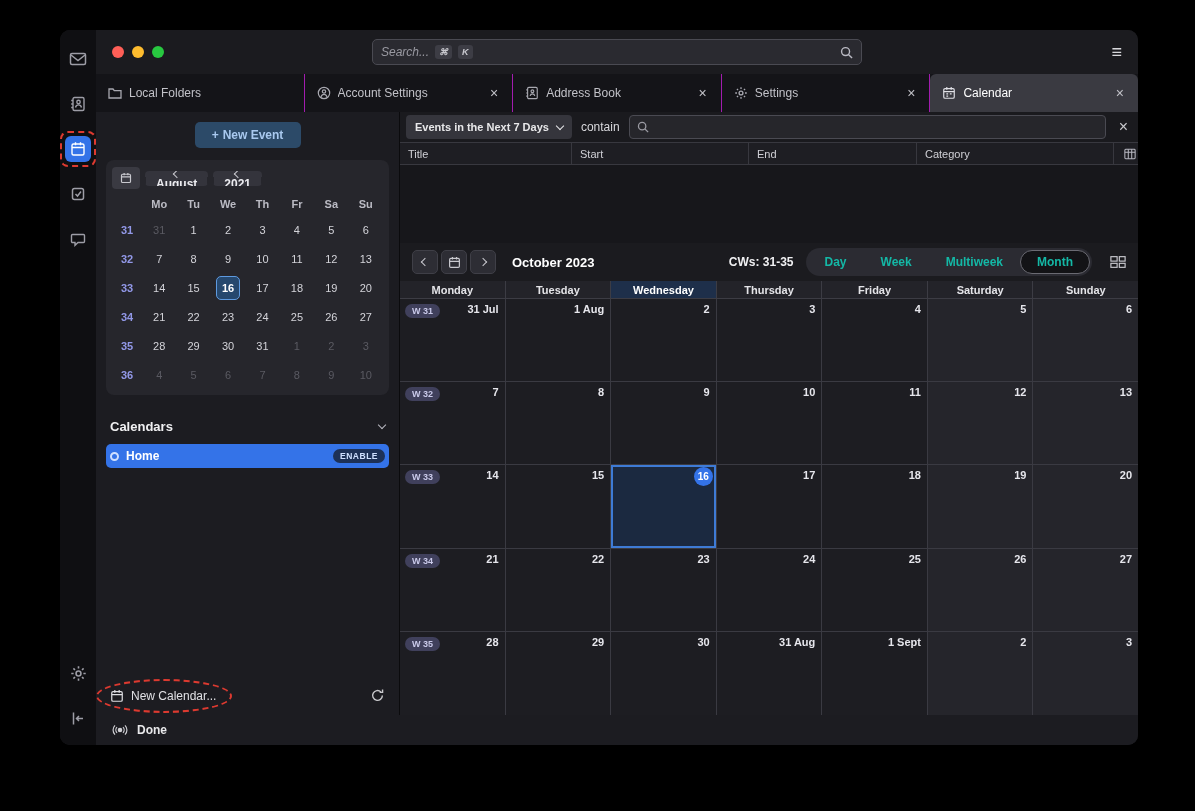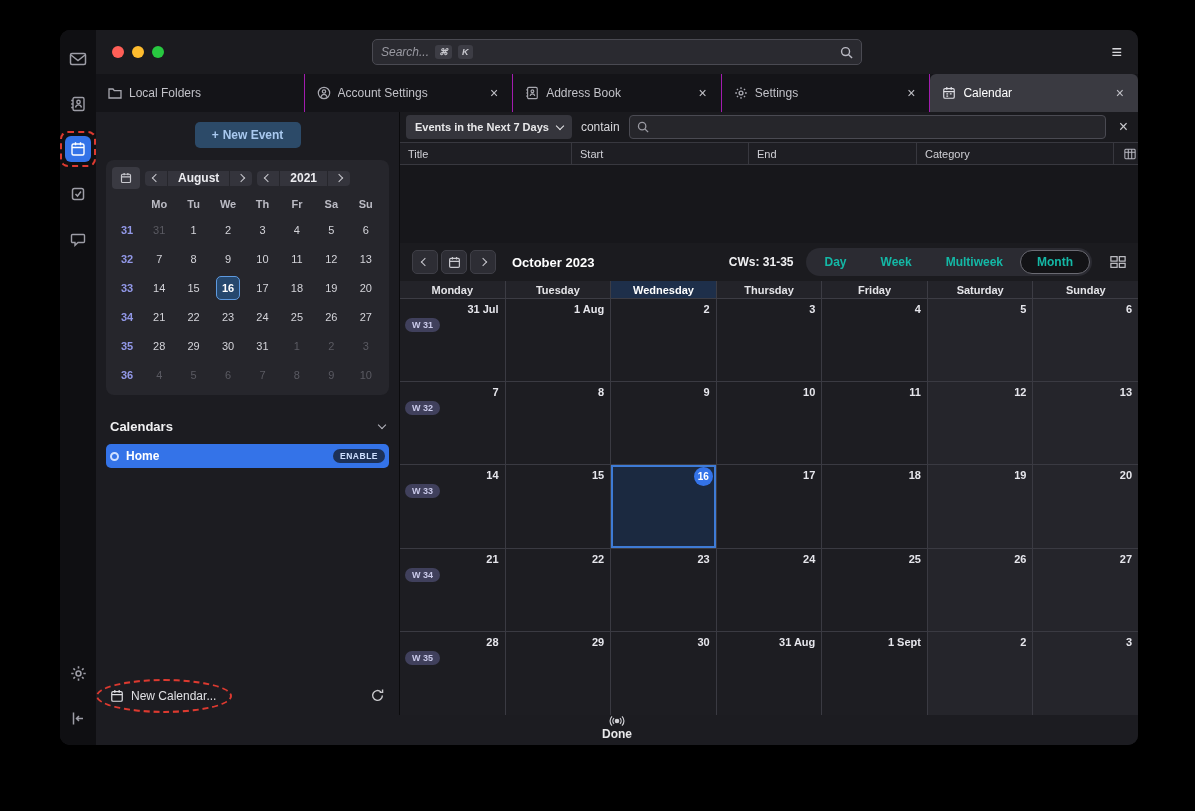--- a/index.html
+++ b/index.html
@@ -45,21 +45,21 @@
   .tab-close{margin-left:auto;font-size:14px;color:#c2c2c8;cursor:default;padding:0 2px;}
 
   .contentrow{flex:1;display:flex;min-height:0;}
 
   
   .leftpane{width:304px;flex-shrink:0;background:#1c1c21;border-right:1px solid #0b0b0d;display:flex;flex-direction:column;}
   .new-event{margin:10px auto 4px;width:106px;height:26px;background:#2c4a68;color:#a9c9ef;border:none;border-radius:5px;font-size:12px;font-weight:bold;display:flex;align-items:center;justify-content:center;gap:4px;}
   .minical{margin:8px 10px 0;background:#26262c;border-radius:8px;padding:7px 6px 6px;}
   .mc-nav{display:flex;gap:5px;margin-bottom:4px;align-items:center;}
   .mc-today-btn{width:28px;height:22px;background:#3a3a42;border-radius:4px;display:grid;place-items:center;color:#c9c9cf;}
-  .mc-group{height:15px;background:#34343c;border-radius:4px;display:flex;align-items:center;overflow:hidden;}
+  .mc-group{height:15px;background:#34343c;border-radius:4px;display:flex;align-items:center;overflow:hidden;flex-direction:column;}
   .mc-group .nbtn{width:22px;height:100%;display:grid;place-items:center;color:#c9c9cf;}
   .mc-group .nlabel{font-size:12px;font-weight:bold;color:#ececf0;padding:0 10px;border-left:1px solid #26262c;border-right:1px solid #26262c;height:100%;display:flex;align-items:center;}
   .mc-grid{display:grid;grid-template-columns:30px repeat(7,1fr);}
   .mc-cell{height:29px;display:flex;align-items:center;justify-content:center;font-size:11px;}
   .mc-wd{color:#bbbbc4;font-weight:bold;height:22px;}
   .mc-empty{height:22px;}
   .mc-wn{color:#9298e8;font-weight:bold;}
   .mc-day{color:#d4d4da;}
   .mc-day.muted{color:#5a5a62;}
   .mc-day span{width:24px;height:24px;display:grid;place-items:center;border-radius:5px;}
@@ -71,21 +71,21 @@
   .cal-ring{width:9px;height:9px;border:2px solid #cfe0ff;border-radius:50%;flex-shrink:0;}
   .cal-item-label{font-size:12px;font-weight:bold;color:#fff;}
   .cal-badge{margin-left:auto;background:#1d3157;color:#cfe0ff;font-size:8.5px;font-weight:bold;letter-spacing:.5px;border-radius:8px;padding:2px 7px;}
   .lp-spacer{flex:1}
   .lp-bottom{margin:0 14px 12px;display:flex;align-items:center;color:#e0e0e4;}
   .newcal{position:relative;display:flex;align-items:center;gap:7px;font-size:12px;}
   .newcal .annot-ellipse{position:absolute;left:-14px;right:-16px;top:-10px;bottom:-10px;border:2px dashed var(--annotation);border-radius:50%;pointer-events:none;}
   .sync-btn{margin-left:auto;color:#c8c8cc;}
 
   
-  .statusbar{height:30px;display:flex;align-items:center;gap:0;padding:0 16px;background:#1c1c21;color:#cfcfd4;flex-direction:column;}
+  .statusbar{height:30px;display:flex;align-items:center;gap:9px;padding:0 16px;background:#1c1c21;color:#cfcfd4;}
   .statusbar .done{font-size:12px;font-weight:bold;color:#e8e8ea;}
 
   
   .mainpane{flex:1;display:flex;flex-direction:column;min-width:0;background:#1a1a1e;}
   .filterbar{height:30px;display:flex;align-items:center;gap:9px;padding:0 6px;background:#1a1a1e;}
   .filter-dd{height:24px;background:#35353c;border-radius:4px;display:flex;align-items:center;gap:8px;padding:1px 9px;color:#e8e8ea;font-size:11px;font-weight:bold;flex-shrink:0;}
   .filter-contain{font-size:12px;color:#d8d8dc;}
   .filter-input{flex:1;height:24px;background:#26262b;border:1px solid #4a4a52;border-radius:4px;display:flex;align-items:center;gap:6px;padding:0 7px;color:#9a9aa2;}
   .filter-clear{font-size:16px;color:#c8c8cc;padding:0 4px;}
 
@@ -110,21 +110,21 @@
   .gh-cell:last-child{border-right:none;}
   .gh-cell.hl{background:#1e2f4a;color:#fff;}
   .grid-body{flex:1;display:flex;flex-direction:column;min-height:0;}
   .g-row{flex:1;display:flex;min-height:0;}
   .g-cell{flex:1;position:relative;border-right:1px solid #3a3a42;border-bottom:1px solid #3a3a42;background:#1d1d22;}
   .g-cell:last-child{border-right:none;}
   .g-row:last-child .g-cell{border-bottom:none;}
   .g-cell.wknd{background:#25252b;}
   .gdate{position:absolute;top:4px;right:6px;font-size:11px;font-weight:bold;color:#e6e6ec;}
   .gdate.tdy{top:2px;right:3px;width:19px;height:19px;border-radius:50%;background:var(--accent);color:#fff;display:grid;place-items:center;font-size:10px;}
-  .wpill{position:absolute;top:19px;left:5px;background:#40405c;color:#cacaea;font-size:9px;font-weight:bold;border-radius:8px;padding:2px 7px;}
+  .wpill{position:absolute;top:5px;left:5px;background:#40405c;color:#cacaea;font-size:9px;font-weight:bold;border-radius:8px;padding:2px 7px;}
   .g-cell.today{background:#1b2940;box-shadow:inset 0 0 0 2px var(--today-border);}
 </style>
 </head>
 <body>
 
 <div class="window">
 
   <div class="strip">
     <div class="strip-item">
       <span>

